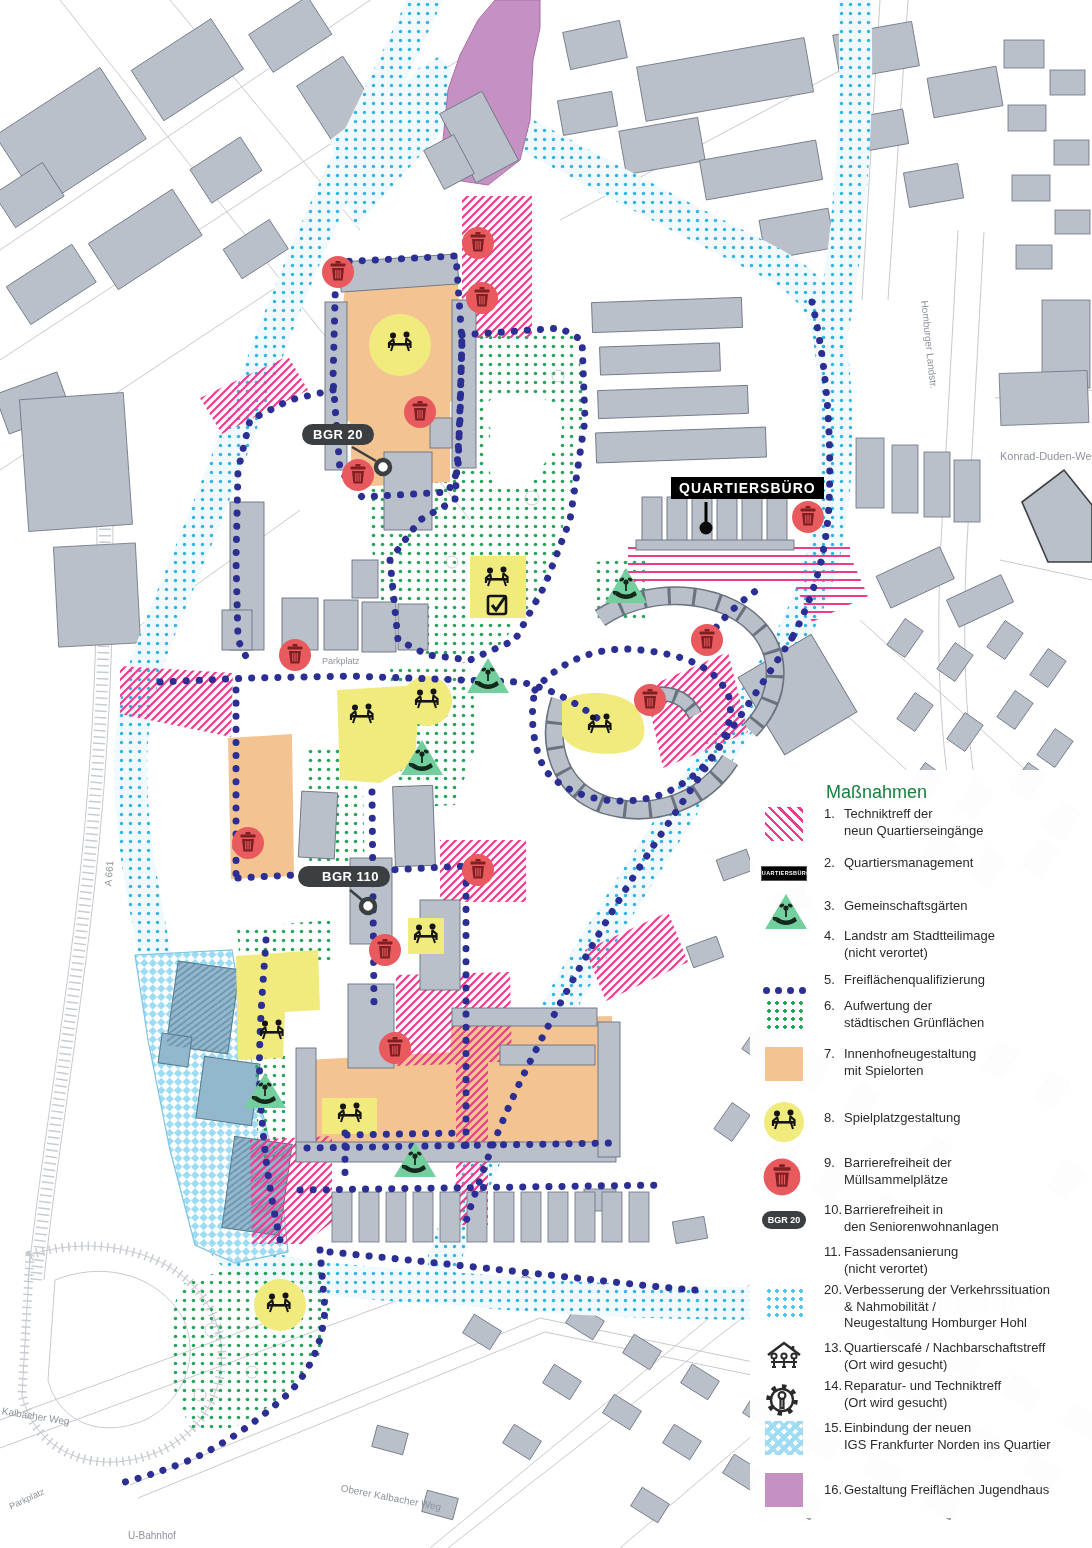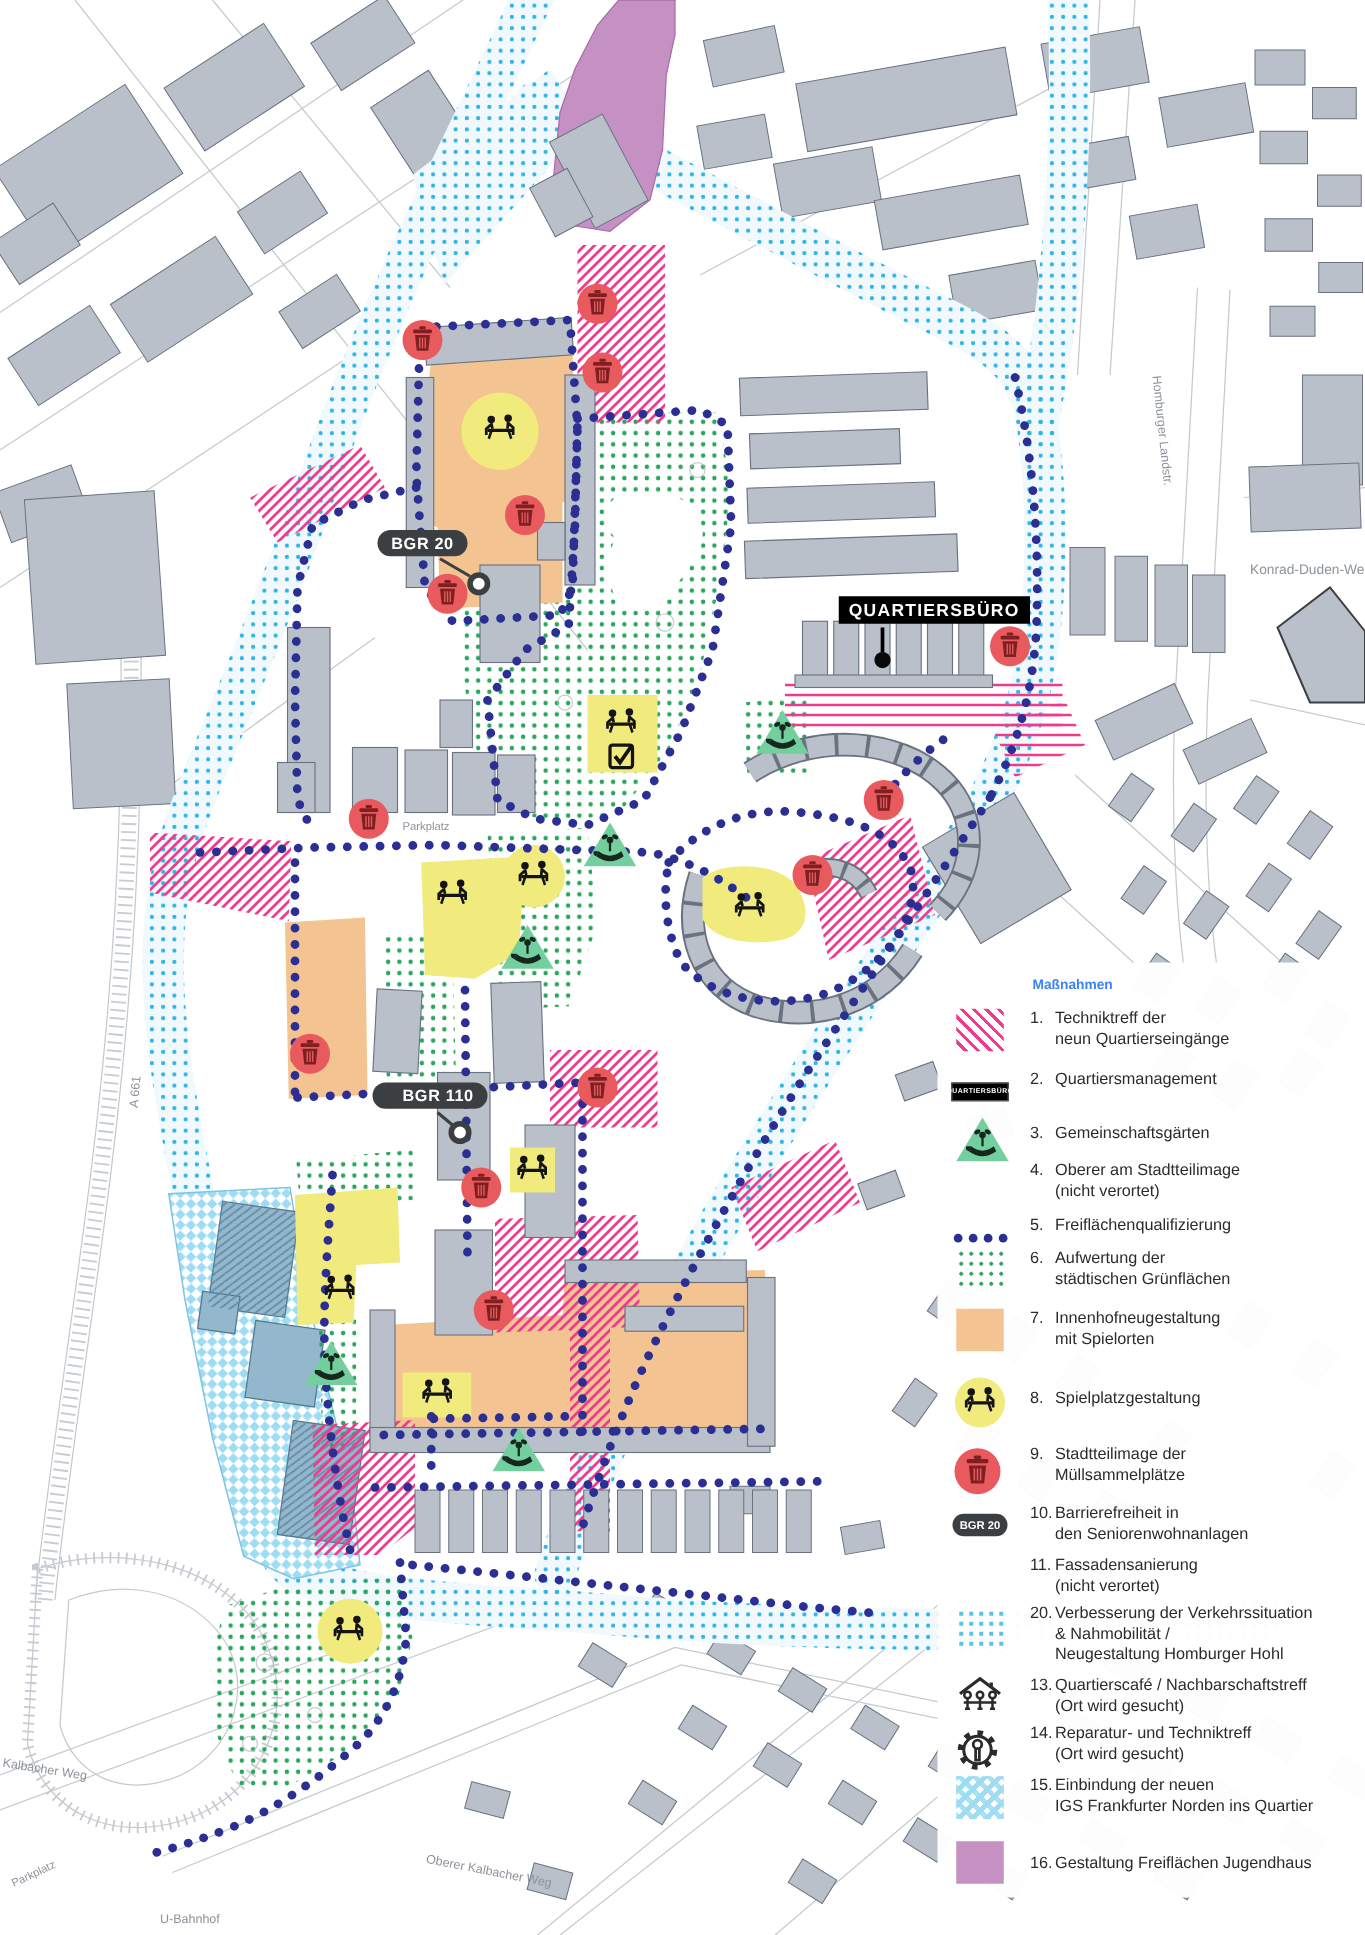--- a/index.html
+++ b/index.html
@@ -10,21 +10,21 @@
   
   .pill{position:absolute;background:#3c3f42;color:#fff;border-radius:14px;
         font-size:13px;font-weight:bold;padding:3px 11px;letter-spacing:.5px;}
   .blacklabel{position:absolute;background:#000;color:#fff;font-size:14px;font-weight:bold;
         padding:3px 8px;letter-spacing:1px;}
   .streetlabel{position:absolute;color:#8d939b;font-size:10px;white-space:nowrap;}
 
   
   .legend{position:absolute;left:750px;top:770px;width:342px;height:748px;
           background:rgba(255,255,255,.97);}
-  .legend-title{position:absolute;left:76px;top:12px;font-size:11px;font-weight:bold;color:#3b82f6;}
+  .legend-title{position:absolute;left:76px;top:12px;font-size:18px;font-weight:normal;color:#15803d;}
   .lrow{position:absolute;left:0;width:330px;color:#2b2b2b;font-size:13px;line-height:16.5px;}
   .lrow .ltxt{position:absolute;left:74px;top:0;padding-left:20px;}
   .lrow .lnum{position:absolute;left:0;top:0;}
   .lrow .lline{display:block;}
   .sw{position:absolute;left:12px;top:0;width:44px;height:36px;display:flex;
       align-items:center;justify-content:center;}
   .swbox{width:38px;height:34px;}
   .sw-hatch-pink{background:repeating-linear-gradient(45deg,#ffffff 0 4.5px,#ee3b8d 4.5px 7px);}
   .sw-dots-green{background-image:radial-gradient(#2aa55c 1.6px,rgba(0,0,0,0) 1.7px);background-size:8px 8px;}
   .sw-dots-cyan{background-image:radial-gradient(#55c3ec 1.7px,rgba(0,0,0,0) 1.8px);background-size:8px 8px;}
@@ -526,21 +526,21 @@
         </div>
     <div class="ltxt" style="top:10px;">
           <span class="lnum">3.</span>
       <span class="lline">Gemeinschaftsgärten</span>
         </div>
   </div>
 
   <div class="lrow" style="top:158px;">
     <div class="ltxt">
           <span class="lnum">4.</span>
-      <span class="lline">Oberer am Stadtteilimage</span>
+      <span class="lline">Landstr am Stadtteilimage</span>
       <span class="lline">(nicht verortet)</span>
         </div>
   </div>
 
   <div class="lrow" style="top:202px;">
     <div class="sw">
           <div class="navy-dots">
             <i></i>
             <i></i>
             <i></i>
@@ -591,21 +591,21 @@
   <div class="lrow" style="top:385px;">
     <div class="sw" style="top:2px;">
           <svg width="40" height="40" viewBox="-20 -20 40 40">
             <g transform="scale(1.15)">
               <use href="#icon-trash"></use>
             </g>
           </svg>
         </div>
     <div class="ltxt">
           <span class="lnum">9.</span>
-      <span class="lline">Stadtteilimage der</span>
+      <span class="lline">Barrierefreiheit der</span>
       <span class="lline">Müllsammelplätze</span>
         </div>
   </div>
 
   <div class="lrow" style="top:432px;">
     <div class="sw">
           <div class="sw-bgr">BGR 20</div>
         </div>
     <div class="ltxt">
           <span class="lnum">10.</span>

